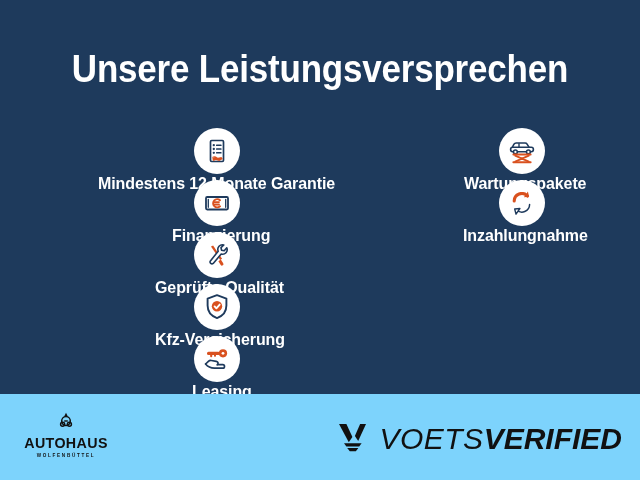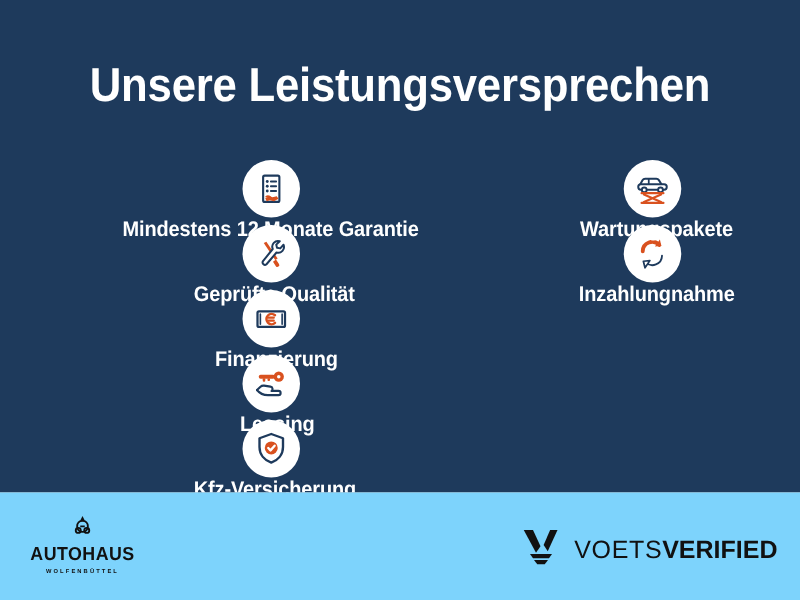--- a/index.html
+++ b/index.html
@@ -141,24 +141,25 @@
     top: 28px;
     display: flex;
     align-items: center;
     color: #111111;
   }
   .logo-voets .vmark {
     flex: 0 0 auto;
     margin-right: 10px;
   }
   .logo-voets .wordmark {
-    font-size: 20px;
+    font-size: 30px;
     line-height: 28px;
     white-space: nowrap;
     letter-spacing: 0.5px;
+    font-style: italic;
   }
   .logo-voets .w-light { font-weight: 300; }
   .logo-voets .w-bold  { font-weight: 700; letter-spacing: 0px; }
 </style>
 </head>
 <body>
 
 <div class="poster">
 
   <div class="navy-panel">
@@ -182,66 +183,66 @@
               <path d="M10.2 22.6l3.2-1.9 2.6 1.1 3.4-0.9 1.4 2.1-3.6 1.9-3.3-0.8-2.6 0.9z" fill="#d9511f"></path>
               <path d="M11.0 21.3c1.0-0.7 2.0-0.5 2.9 0.1" stroke="#d9511f" stroke-width="1.4" fill="none" stroke-linecap="round"></path>
             </svg>
           </span>
           <span class="benefit-label">Mindestens 12 Monate Garantie</span>
         </div>
 
         <div class="benefit">
           <span class="badge">
             <svg width="30" height="30" viewBox="0 0 30 30">
+              <rect x="4" y="9" width="22" height="12.5" rx="1.2" fill="#ffffff" stroke="#1e3a5c" stroke-width="1.8"></rect>
+              <path d="M18.0 12.2a4.1 4.1 0 1 0 0 6.1" stroke="#d9511f" stroke-width="2.0" fill="none" stroke-linecap="round"></path>
+              <path d="M12.0 14.1h5.0M12.0 16.5h5.0" stroke="#d9511f" stroke-width="1.8" stroke-linecap="round"></path>
+              <path d="M6.3 11.3v8.0M23.7 11.3v8.0" stroke="#1e3a5c" stroke-width="1.3" stroke-linecap="round"></path>
+            </svg>
+          </span>
+          <span class="benefit-label">Finanzierung</span>
+        </div>
+
+        <div class="benefit">
+          <span class="badge">
+            <svg width="30" height="30" viewBox="0 0 30 30">
               <g transform="rotate(0 15 15)">
                 <path d="M9.0 6.4l2.1-1.0 9.0 13.4-1.9 1.3z" fill="#d9511f"></path>
                 <path d="M18.8 19.6l2.4 3.6a1.5 1.5 0 0 1-2.5 1.7l-2.3-3.6z" fill="#d9511f"></path>
               </g>
               <path d="M21.8 5.0a4.6 4.6 0 0 0-5.6 6.2L8.4 20.9a1.9 1.9 0 0 0 2.8 2.5l8.0-9.4a4.6 4.6 0 0 0 5.6-6.2l-2.6 2.9-2.6-0.5-0.6-2.5z" fill="#ffffff" stroke="#1e3a5c" stroke-width="1.6" stroke-linejoin="round"></path>
             </svg>
           </span>
           <span class="benefit-label">Geprüfte Qualität</span>
         </div>
 
         <div class="benefit">
           <span class="badge">
             <svg width="30" height="30" viewBox="0 0 30 30">
-              <rect x="4" y="9" width="22" height="12.5" rx="1.2" fill="#ffffff" stroke="#1e3a5c" stroke-width="1.8"></rect>
-              <path d="M18.0 12.2a4.1 4.1 0 1 0 0 6.1" stroke="#d9511f" stroke-width="2.0" fill="none" stroke-linecap="round"></path>
-              <path d="M12.0 14.1h5.0M12.0 16.5h5.0" stroke="#d9511f" stroke-width="1.8" stroke-linecap="round"></path>
-              <path d="M6.3 11.3v8.0M23.7 11.3v8.0" stroke="#1e3a5c" stroke-width="1.3" stroke-linecap="round"></path>
-            </svg>
-          </span>
-          <span class="benefit-label">Finanzierung</span>
+              <path d="M15 3.2l9.4 3.4v7.0c0 6.1-4.0 10.6-9.4 12.5C9.6 24.2 5.6 19.7 5.6 13.6v-7.0z" fill="#ffffff" stroke="#1e3a5c" stroke-width="1.9" stroke-linejoin="round"></path>
+              <circle cx="15" cy="14.3" r="5.2" fill="#d9511f"></circle>
+              <path d="M12.6 14.4l1.8 1.9 3.3-3.7" stroke="#ffffff" stroke-width="1.9" fill="none" stroke-linecap="round" stroke-linejoin="round"></path>
+            </svg>
+          </span>
+          <span class="benefit-label">Kfz-Versicherung</span>
         </div>
 
         <div class="benefit">
           <span class="badge">
             <svg width="30" height="30" viewBox="0 0 30 30">
               <circle cx="21.0" cy="9.3" r="4.1" fill="#d9511f"></circle>
               <circle cx="21.0" cy="9.3" r="1.4" fill="#ffffff"></circle>
               <rect x="5.0" y="7.7" width="13.0" height="3.2" rx="1.5" fill="#d9511f"></rect>
               <rect x="8.2" y="10.5" width="2.0" height="2.8" rx="0.8" fill="#d9511f"></rect>
               <rect x="12.0" y="10.5" width="2.0" height="2.3" rx="0.8" fill="#d9511f"></rect>
               <path d="M3.6 20.0c2.2 2.8 5.2 4.1 8.8 4.1h8.4a1.7 1.7 0 0 0 0-3.4h-5.5" fill="#ffffff" stroke="#1e3a5c" stroke-width="1.7" stroke-linecap="round" stroke-linejoin="round"></path>
               <path d="M15.3 20.7c1.3-1.0 0.9-3.1-1.0-3.4l-5.0-0.8a3.4 3.4 0 0 0-2.9 0.9l-2.8 2.6" fill="#ffffff" stroke="#1e3a5c" stroke-width="1.7" stroke-linecap="round" stroke-linejoin="round"></path>
             </svg>
           </span>
           <span class="benefit-label">Leasing</span>
-        </div>
-
-        <div class="benefit">
-          <span class="badge">
-            <svg width="30" height="30" viewBox="0 0 30 30">
-              <path d="M15 3.2l9.4 3.4v7.0c0 6.1-4.0 10.6-9.4 12.5C9.6 24.2 5.6 19.7 5.6 13.6v-7.0z" fill="#ffffff" stroke="#1e3a5c" stroke-width="1.9" stroke-linejoin="round"></path>
-              <circle cx="15" cy="14.3" r="5.2" fill="#d9511f"></circle>
-              <path d="M12.6 14.4l1.8 1.9 3.3-3.7" stroke="#ffffff" stroke-width="1.9" fill="none" stroke-linecap="round" stroke-linejoin="round"></path>
-            </svg>
-          </span>
-          <span class="benefit-label">Kfz-Versicherung</span>
         </div>
 
       </div>
 
       <div class="col col-right">
 
         <div class="benefit">
           <span class="badge">
             <svg width="30" height="30" viewBox="0 0 30 30">
               <path d="M5.0 11.8l2.0-3.6a2.4 2.4 0 0 1 2.1-1.2h9.0a2.4 2.4 0 0 1 2.0 1.1l2.3 3.7" fill="#ffffff" stroke="#1e3a5c" stroke-width="1.6" stroke-linejoin="round"></path>

